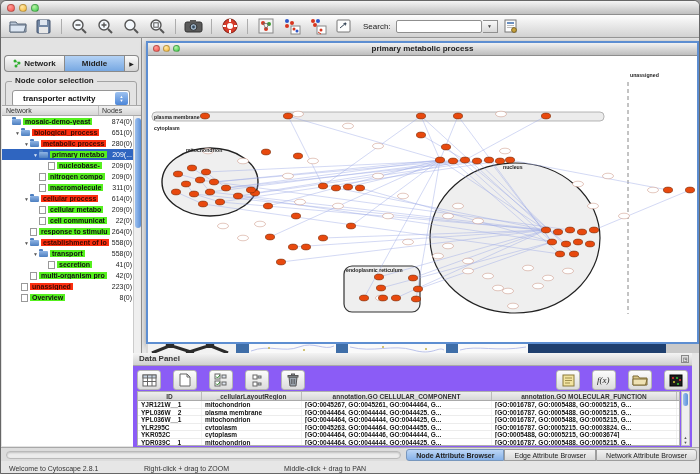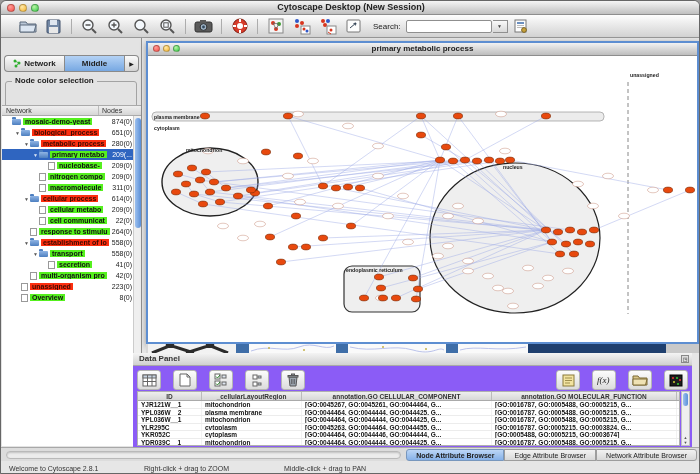--- a/index.html
+++ b/index.html
@@ -14,21 +14,21 @@
   .lights{position:absolute;left:6px;top:3px;display:flex;gap:4px;}
   .light{width:8px;height:8px;border-radius:50%;border:1px solid rgba(0,0,0,.25);}
   .light.red{background:radial-gradient(circle at 35% 30%,#ff9d97,#f75049);}
   .light.yellow{background:radial-gradient(circle at 35% 30%,#ffe9a8,#f5b32e);}
   .light.green{background:radial-gradient(circle at 35% 30%,#b9f6a4,#35c649);}
   .titlebar .title{position:absolute;left:0;right:0;top:1px;text-align:center;
     font-size:9px;font-weight:bold;color:#222;}
   
   .toolbar{position:absolute;left:0;top:14px;width:700px;height:23px;
     background:linear-gradient(#fdfdfd,#d2d2d2);border-bottom:1px solid #979797;
-    display:flex;align-items:center;padding:0 14px;gap:1px;}
+    display:flex;align-items:center;padding:0 4px;gap:1px;}
   .tb-btn{width:25px;height:20px;display:flex;align-items:center;justify-content:center;}
   .tb-sep{width:1px;height:15px;background:#adadad;margin:0 4px;}
   .search-label{font-size:8px;color:#222;margin:0 4px 0 6px;}
   .search-input{width:86px;height:13px;border:1px solid #8f8f8f;border-radius:2px;
     font-size:8px;padding:0 3px;background:#fff;}
   .drop-btn{width:15px;height:13px;border:1px solid #8f8f8f;border-left:none;background:
     linear-gradient(#fafafa,#d8d8d8);font-size:5px;color:#444;display:flex;
     align-items:center;justify-content:center;}
   
   .control-panel{position:absolute;left:0;top:37px;width:141px;height:415px;
@@ -141,21 +141,20 @@
 <body>
 
 <div class="app">
 
   <div class="titlebar">
     <div class="lights">
       <div class="light red"></div>
       <div class="light yellow"></div>
       <div class="light green"></div>
     </div>
-    <div class="title">Cytoscape Desktop (New Session)</div>
   </div>
 
   <div class="toolbar">
     <div class="tb-btn">
       <svg width="18" height="14" viewBox="0 0 18 14">
           <path d="M1 3 h6 l1.5 2 H17 v8 H1z" fill="#b9c6d6" stroke="#5c6b7d" stroke-width="1"></path>
           <path d="M1 6 h16 l-2 7 H1z" fill="#dce6f2" stroke="#5c6b7d" stroke-width="1"></path>
         </svg>
     </div>
     <div class="tb-btn">
@@ -272,20 +271,27 @@
           </svg>
         <span>Network</span>
       </div>
       <div class="cp-tab selected">
         <span>Middle</span>
       </div>
       <div class="cp-tab-arrow">▶</div>
     </div>
     <div class="cp-group">
       <div class="cp-group-label">Node color selection</div>
+      <div class="dropdown">
+        <span>transporter activity</span>
+        <div class="dd-stepper">
+            <span>▲</span>
+            <span>▼</span>
+          </div>
+      </div>
     </div>
     <div class="cp-check">
       <div class="checkbox">✓</div>
       <span>Select nodes</span>
     </div>
     <div class="cp-treehead">
       <div class="c1">Network</div>
       <div class="c2">Nodes</div>
     </div>
     <div class="tree" id="tree">

